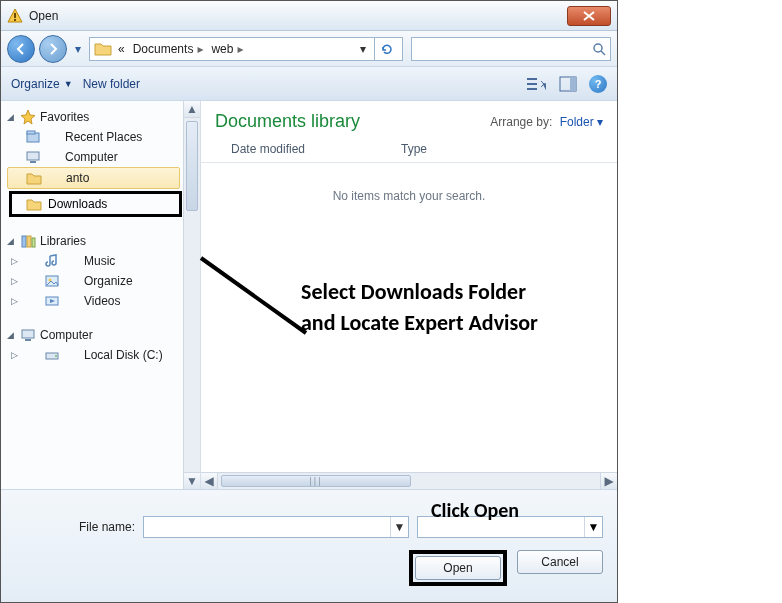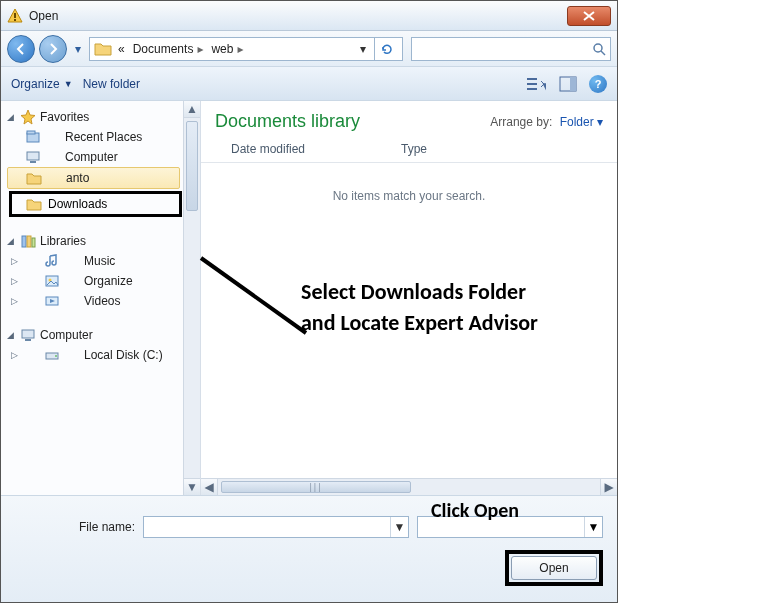--- a/index.html
+++ b/index.html
@@ -49,21 +49,21 @@
 .cols { display:flex; border-bottom:1px solid #e1e6ec; padding:6px 14px 6px 30px; color:#4a5a6c; font-size:12px; }
 .cols .c1 { flex:1; cursor:pointer;} .cols .c2 { width:170px; cursor:pointer;} .cols .c3 { width:80px; cursor:pointer;}
 .emptymsg { text-align:center; color:#6b7785; padding:26px 16px; }
 .annot { position:absolute; font-family: Calibri, sans-serif; font-weight:bold; font-size:22px; color:#000; pointer-events:none; }
 .annot.big { left:300px; top:276px; line-height:1.4; }
 .hscroll { height:17px; background:#e9eef5; border-top:1px solid #cfd8e3; margin:auto 0 0 0; position:relative; }
 .hscroll .ar { width:17px; height:100%; position:absolute; top:0; display:flex; align-items:center; justify-content:center; background:linear-gradient(#f7f9fc,#dfe7f0); color:#5a6b80; cursor:pointer;}
 .hscroll .ar.l{left:0; border-right:1px solid #cfd8e3;} .hscroll .ar.r{right:0; border-left:1px solid #cfd8e3;}
 .hscroll .tr { position:absolute; left:20px; right:20px; top:2px; bottom:2px; }
 .hscroll .th { position:absolute; left:0; width:190px; top:0; bottom:0; background:linear-gradient(#e4ecf6,#c8d6e6); border:1px solid #aebfd3; border-radius:2px; cursor:pointer; display:flex; align-items:center; justify-content:center; color:#8a99ac; font-size:9px; letter-spacing:2px;}
-.footer { background:linear-gradient(#f3f7fb,#e4edf6); border-top:1px solid #cbd8e5; padding:20px 14px 16px 14px; }
+.footer { background:linear-gradient(#f3f7fb,#e4edf6); border-top:1px solid #cbd8e5; padding:26px 14px 16px 14px; }
 .fnrow { display:flex; align-items:center; gap:8px; }
 .fnlabel { width:120px; text-align:right; color:#222; }
 .fncombo { flex:1; height:22px; background:#fff; border:1px solid #9db6cf; position:relative; }
 .fncombo .dd { position:absolute; right:0; top:0; bottom:0; width:18px; display:flex; align-items:center; justify-content:center; color:#333; border-left:1px solid #ccd7e3; cursor:pointer;}
 .filterbox { width:186px; height:22px; border:1px solid #9db6cf; background:#fff; position:relative; }
 .filterbox .dd { position:absolute; right:0; top:0; bottom:0; width:18px; display:flex; align-items:center; justify-content:center; border-left:1px solid #ccd7e3; cursor:pointer;}
 .btnrow { display:flex; justify-content:flex-end; gap:10px; margin-top:12px; }
 .winbtn { width:86px; height:24px; background:linear-gradient(#fdfefe,#e6edf5); border:1px solid #8a9db3; border-radius:3px; cursor:pointer; display:flex; align-items:center; justify-content:center; color:#222; }
 .openwrap { border:4px solid #000; padding:2px; }
 .annot.clickopen { font-size:20px; right:98px; top:497px; pointer-events:none; }
@@ -320,20 +320,21 @@
         <div class="dd">▼</div>
       </div>
       <div class="filterbox">
         <div class="dd">▼</div>
       </div>
     </div>
     <div class="btnrow">
       <div class="openwrap">
         <div class="winbtn">Open</div>
       </div>
+      <div class="winbtn">Cancel</div>
     </div>
   </div>
 
   <svg class="connector" width="782" height="603" style="left:0;top:0;">
     <line x1="200" y1="257" x2="305" y2="332" stroke="#000" stroke-width="4"></line>
   </svg>
   <div class="annot big" style="white-space:pre-line;">Select Downloads Folder
 and Locate Expert Advisor</div>
   <div class="annot clickopen">Click Open</div>
 

